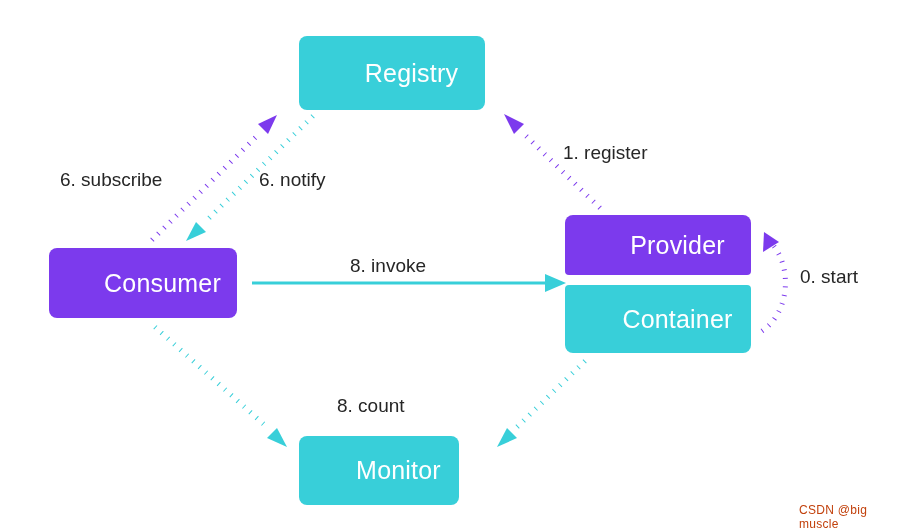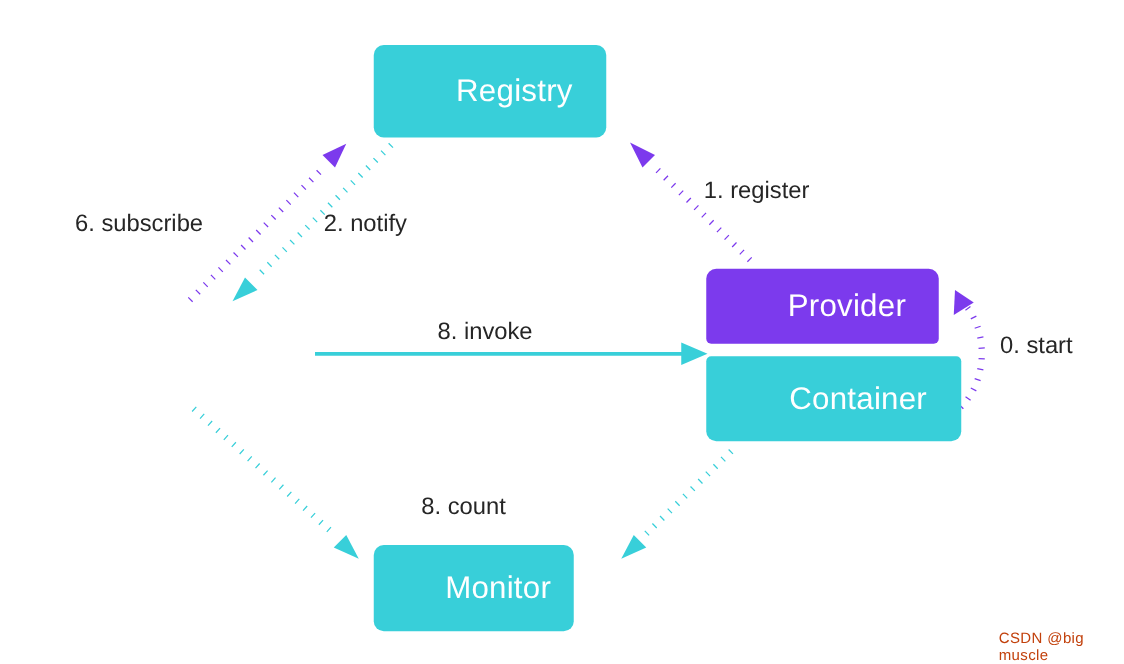--- a/index.html
+++ b/index.html
@@ -39,21 +39,21 @@
   }
   #node-consumer {
     left: 49px; top: 248px; width: 188px; height: 70px;
     border-radius: 8px;
   }
   #node-provider {
     left: 565px; top: 215px; width: 186px; height: 60px;
     border-radius: 8px 8px 4px 4px;
   }
   #node-container {
-    left: 565px; top: 285px; width: 204px; height: 68px;
+    left: 565px; top: 285px; width: 186px; height: 68px;
     border-radius: 4px 4px 8px 8px;
   }
   #node-monitor {
     left: 299px; top: 436px; width: 160px; height: 69px;
     border-radius: 8px;
   }
 
   .edge-label {
     position: absolute;
     font-size: 19px;
@@ -126,35 +126,38 @@
     <g>
       <line x1="585" y1="361" x2="516" y2="428" stroke="#38cfd9" stroke-width="5" stroke-linecap="butt" stroke-dasharray="1 7.5"></line>
       <polygon points="497,447 517,438 507,428" fill="#38cfd9"></polygon>
     </g>
   </svg>
 
   <div class="node node-cyan" id="node-registry">
     <span>Registry</span>
   </div>
 
+  <div class="node node-purple" id="node-consumer">
+    <span>Consumer</span>
+  </div>
 
   <div class="node node-purple" id="node-provider">
     <span>Provider</span>
   </div>
 
   <div class="node node-cyan" id="node-container">
     <span>Container</span>
   </div>
 
   <div class="node node-cyan" id="node-monitor">
     <span>Monitor</span>
   </div>
 
   <div class="edge-label" id="label-start">0. start</div>
   <div class="edge-label" id="label-register">1. register</div>
   <div class="edge-label" id="label-subscribe">6. subscribe</div>
-  <div class="edge-label" id="label-notify">2. notify</div>
+  <div class="edge-label" id="label-notify">6. notify</div>
   <div class="edge-label" id="label-invoke">8. invoke</div>
   <div class="edge-label" id="label-count">8. count</div>
 
   <div id="watermark">CSDN @big muscle</div>
 
 </div>
 
 </body></html>

